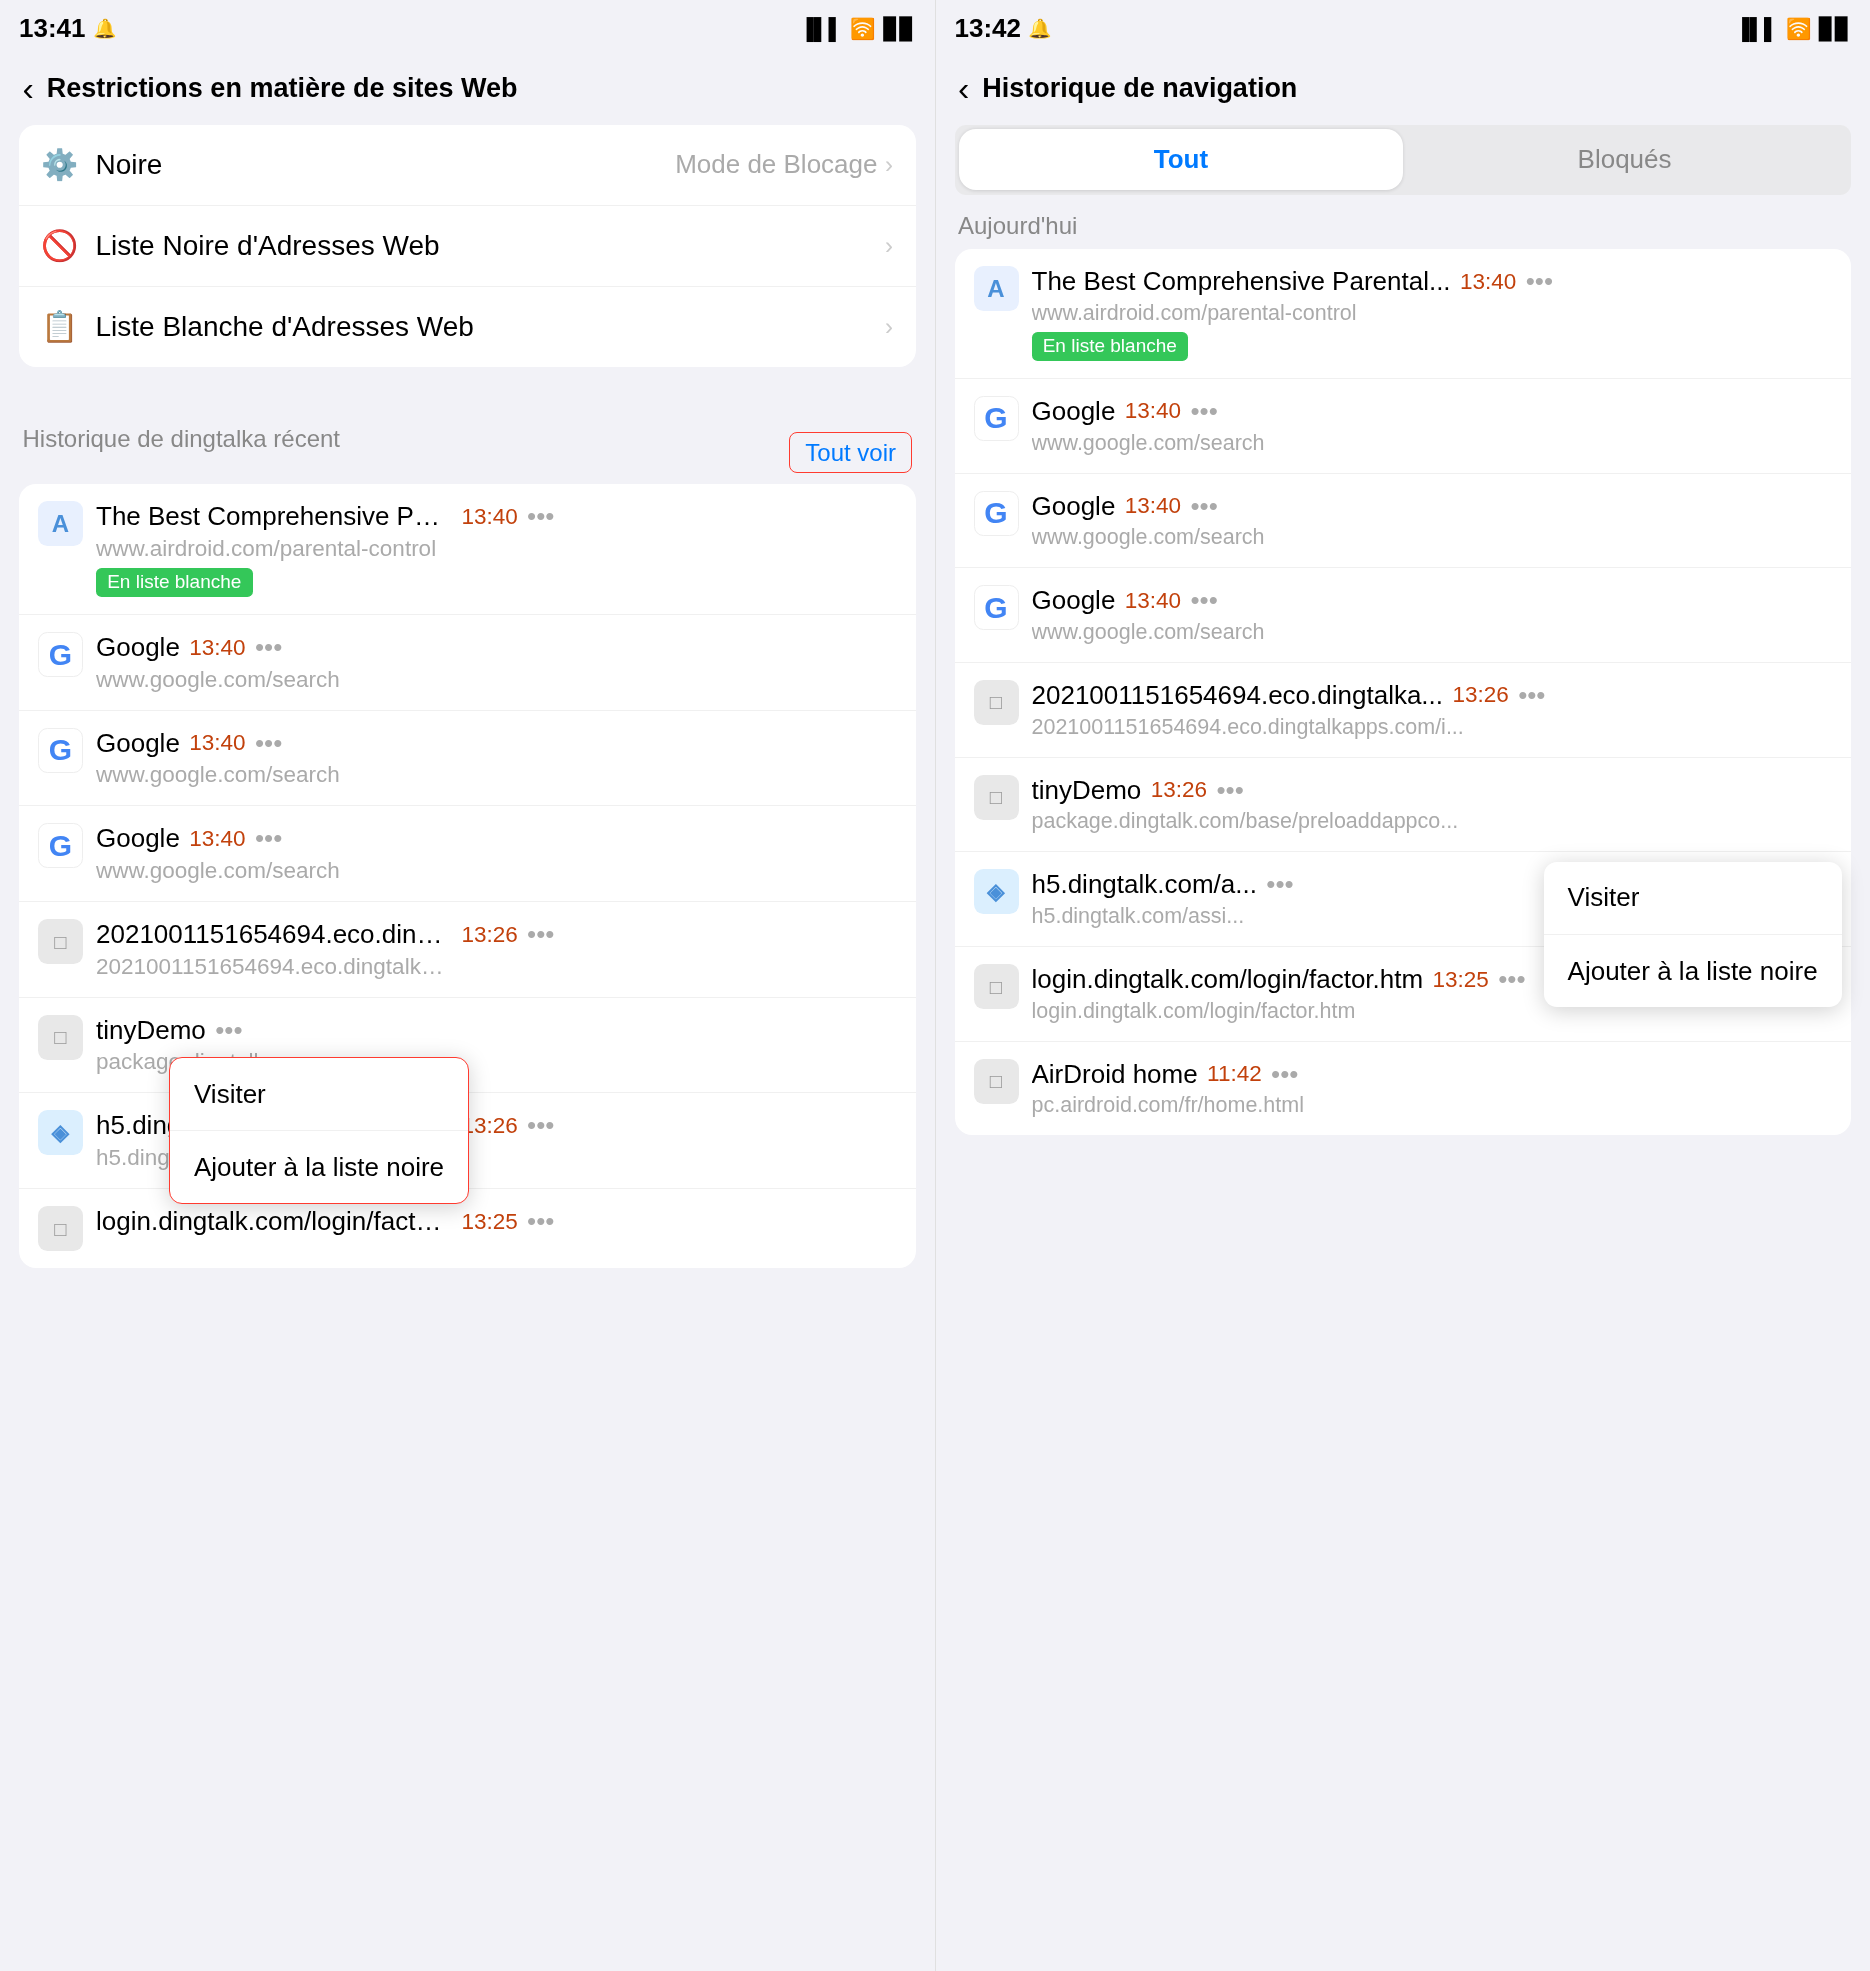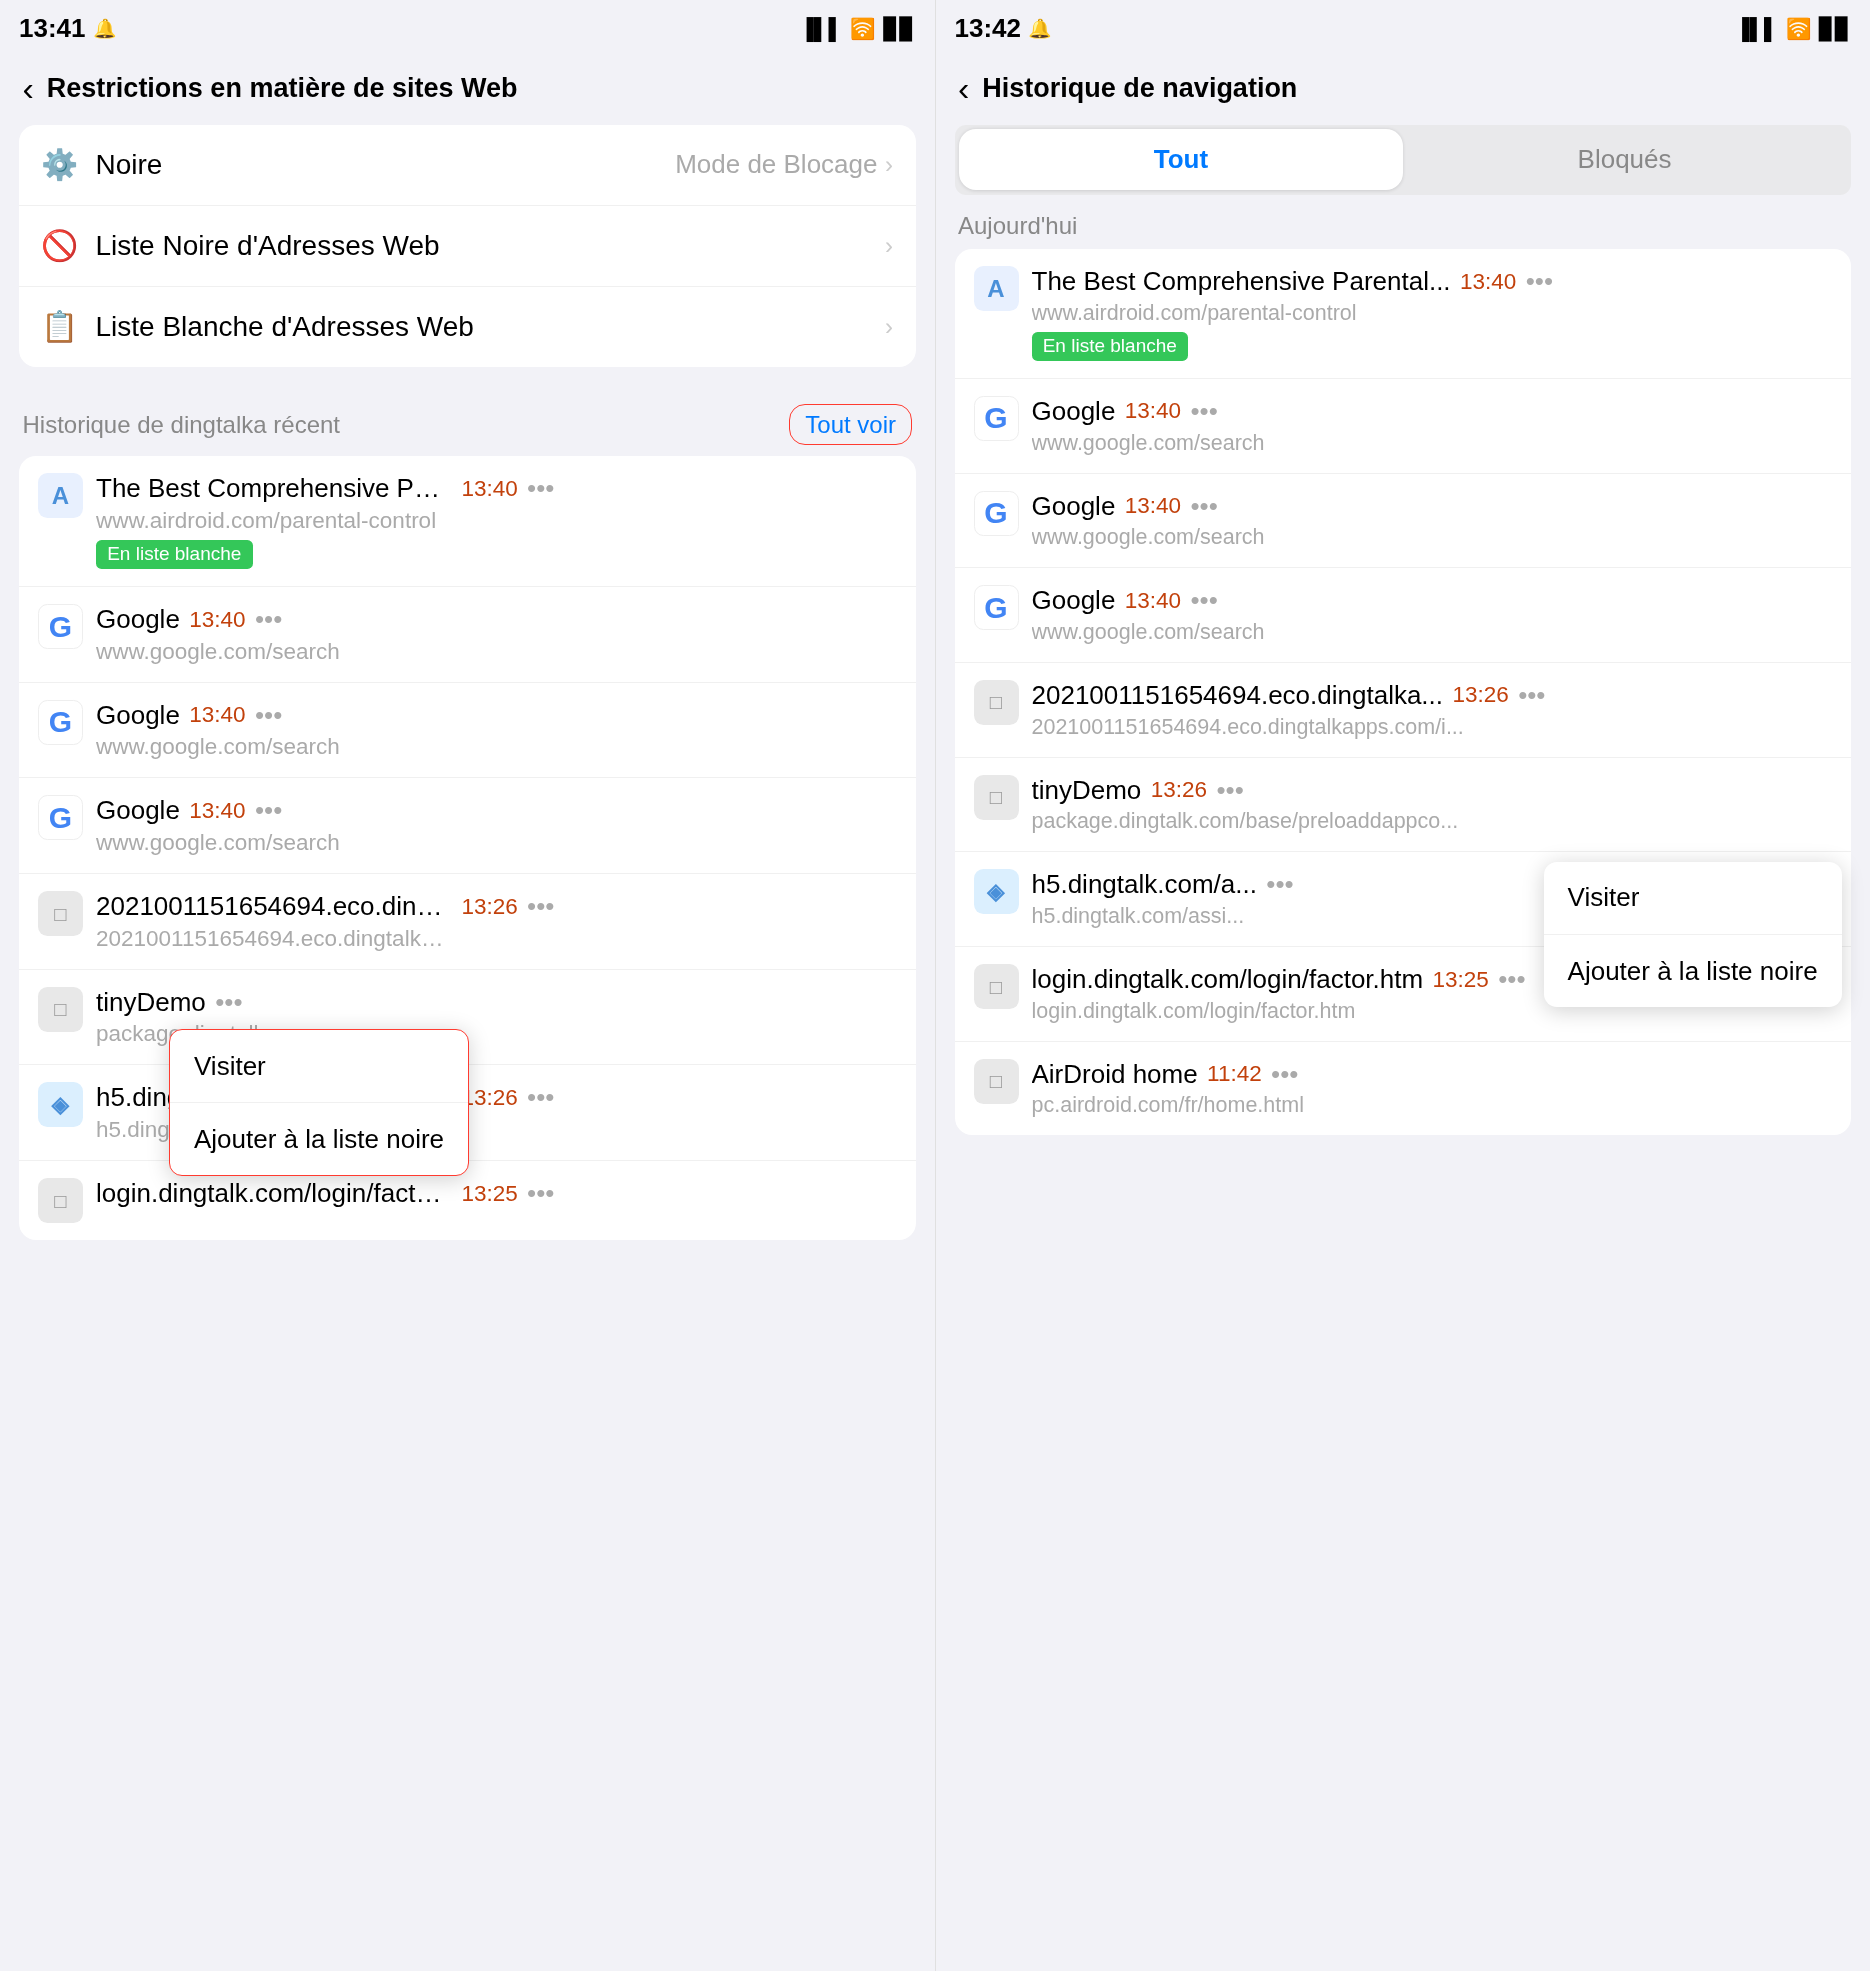--- a/index.html
+++ b/index.html
@@ -95,22 +95,23 @@
     .section-title {
       font-size: 24px;
       color: #888;
       flex: 1;
     }
     .section-link {
       font-size: 24px;
       color: #007aff;
       border: 1.9px solid #ff3b30;
       padding: 5.6px 15px;
-      border-radius: 16px;
+      border-radius: 8px;
       cursor: pointer;
+      margin-top: 28px;
     }
 
     .history-card {
       background: #fff;
       border-radius: 17px;
       margin: 0 19px;
       overflow: hidden;
     }
     .history-item {
       display: flex;

